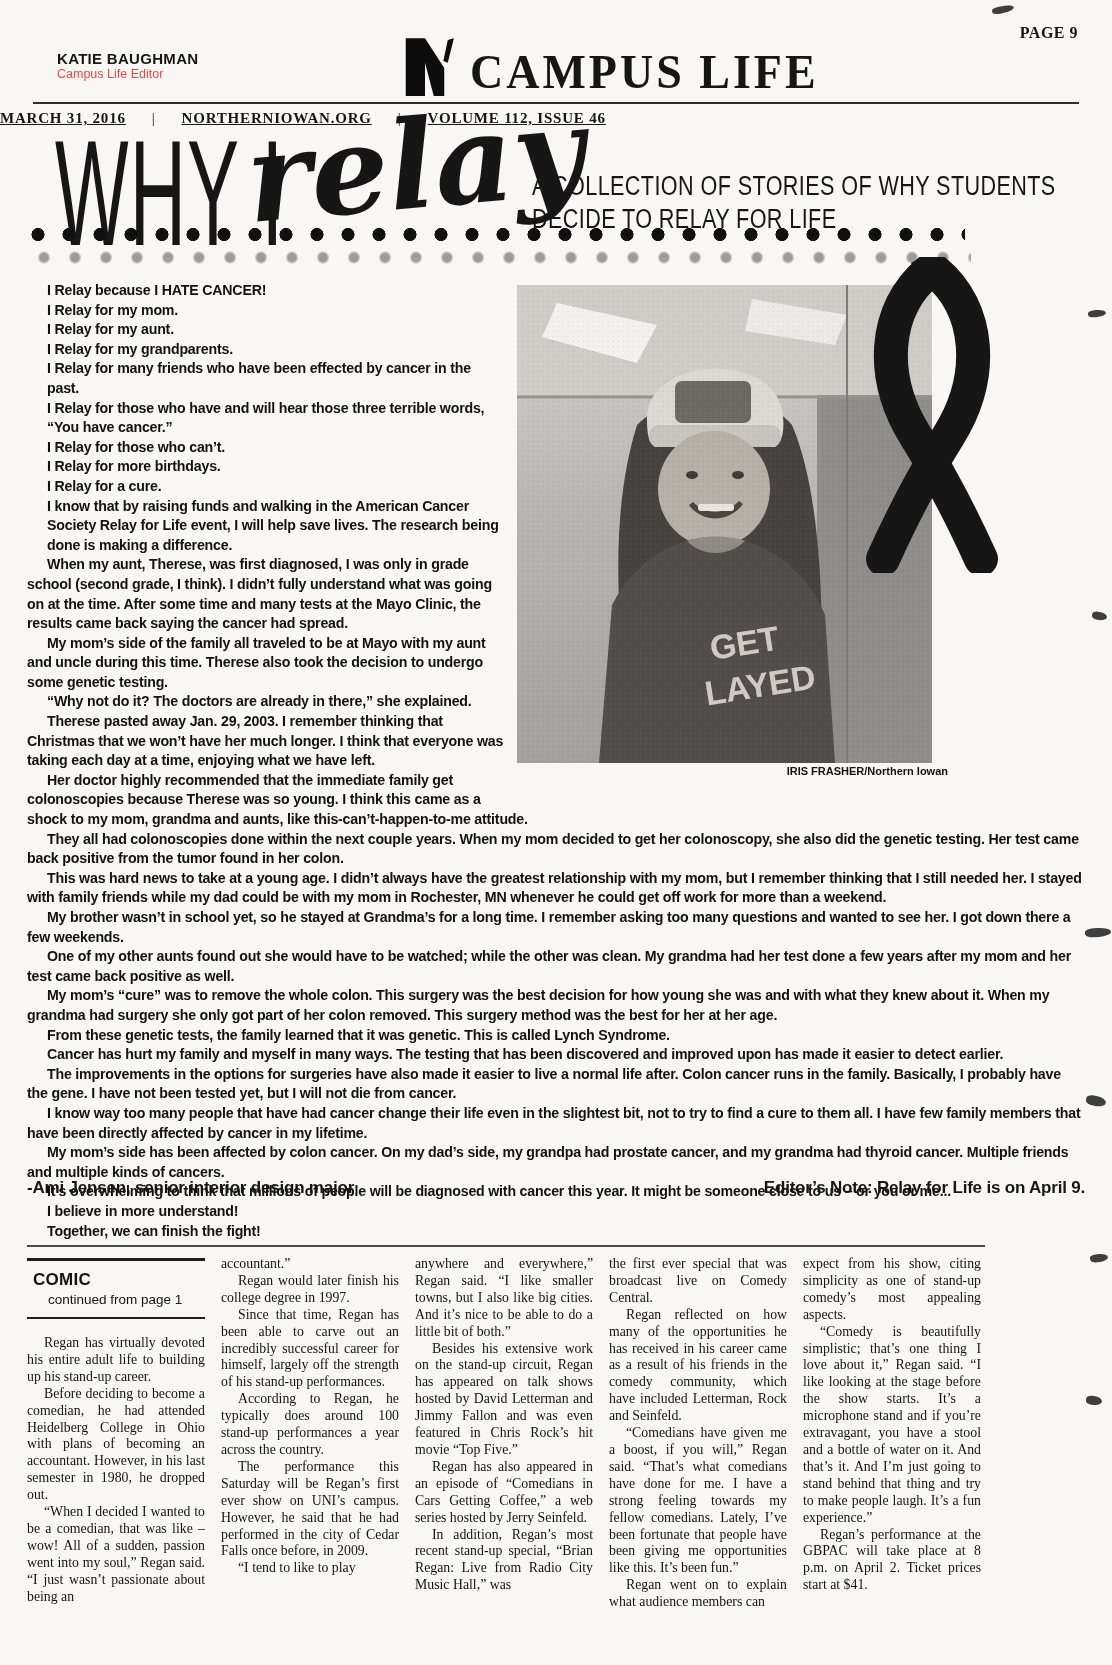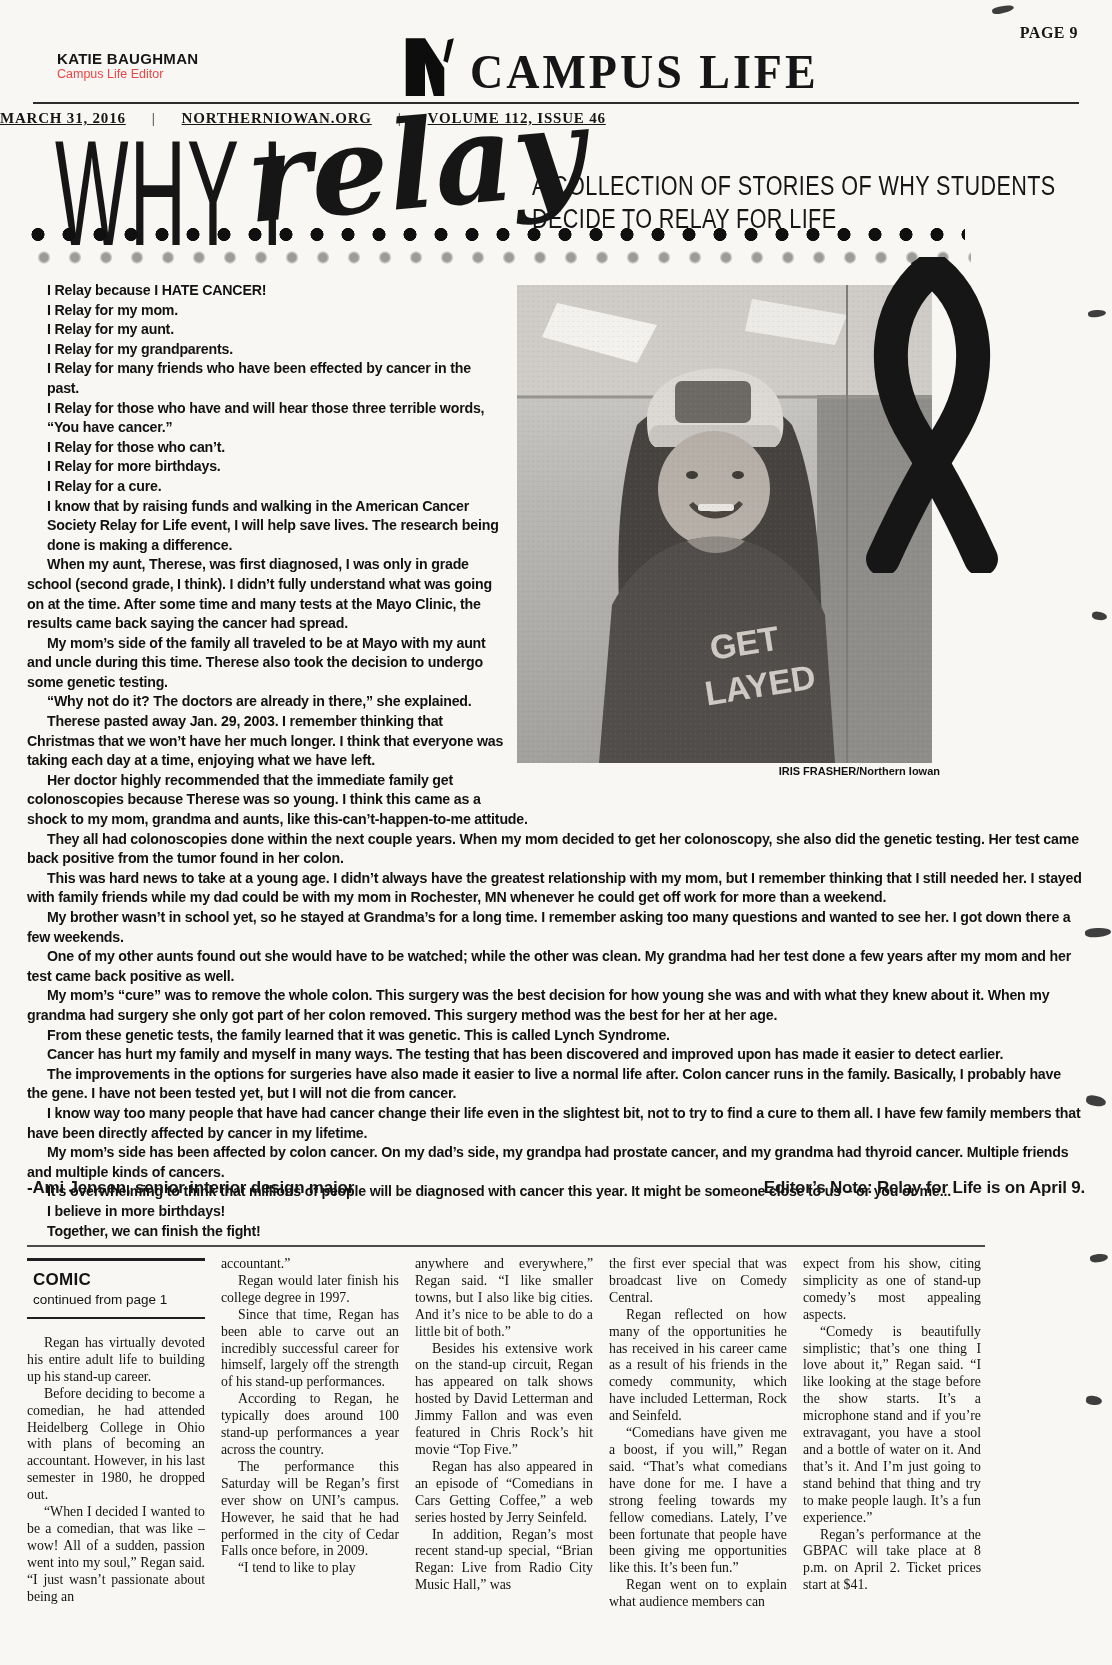--- a/index.html
+++ b/index.html
@@ -25,35 +25,35 @@
     background-image:radial-gradient(circle 6.8px at 8px 7.5px,#101010 92%,transparent 100%);
     background-size:31px 15px;background-repeat:repeat-x;}
   .dots-gray{position:absolute;left:36px;top:250px;width:935px;height:15px;opacity:.85;
     background-image:radial-gradient(circle 6.6px at 8px 7.5px,#8d8b88 60%,rgba(140,138,135,.35) 88%,transparent 100%);
     background-size:31px 15px;background-repeat:repeat-x;}
   
   .article{position:absolute;left:27px;top:281px;width:1058px;font:700 14.2px/19.6px "Liberation Sans",sans-serif;letter-spacing:-.2px;color:#121212;text-align:left;}
   .figure{float:right;width:568px;height:502px;margin:2px 0 6px 12px;position:relative;}
   .photo-svg{position:absolute;left:0;top:2px;width:415px;height:478px;}
   .ribbon-svg{position:absolute;left:336px;top:-26px;width:158px;height:316px;z-index:2;}
-  .credit{position:absolute;left:8px;top:482px;width:415px;text-align:right;font:700 11px "Liberation Sans",sans-serif;letter-spacing:0;}
+  .credit{position:absolute;left:16px;top:482px;width:415px;text-align:right;font:700 11px "Liberation Sans",sans-serif;letter-spacing:0;}
   .intro{padding-left:20px;}
   .intro div{margin:0;}
   .article p{margin:0;text-indent:20px;}
   
   .byline-row{position:absolute;left:27px;right:27px;top:1178px;display:flex;justify-content:space-between;align-items:baseline;font:700 17px "Liberation Sans",sans-serif;letter-spacing:-.2px;}
   
   .comic-rule{position:absolute;left:27px;top:1245px;width:958px;height:1.5px;background:#4a4a4a;}
   .comic{position:absolute;left:27px;top:1256px;width:958px;display:flex;gap:16px;}
   .comic-col{width:178px;flex:0 0 178px;font:400 13.8px/16.9px "Liberation Serif",serif;text-align:justify;color:#131313;}
   .comic-col p{margin:0;text-indent:17px;}
   .comic-col p.noindent{text-indent:0;}
   .comic-header{border-top:3px solid #1f1f1f;border-bottom:2px solid #1f1f1f;padding:9px 2px 10px 6px;margin:2px 0 16px 0;text-align:left;}
   .comic-title{font:700 17px "Liberation Sans",sans-serif;letter-spacing:.3px;}
-  .comic-subtitle{font:400 13.5px "Liberation Sans",sans-serif;margin-top:2px;}
+  .comic-subtitle{font:400 13.5px "Liberation Sans",sans-serif;margin-top:2px;margin-left:15px;}
   
   .smudge{position:absolute;background:#1d1d1d;border-radius:40% 60% 55% 45%;opacity:.85;}
 </style>
 </head>
 <body>
 
 <div class="page">
 
   <div class="page-num">PAGE 9</div>
   <div class="editor-block">
@@ -153,21 +153,21 @@
     <p>This was hard news to take at a young age. I didn’t always have the greatest relationship with my mom, but I remember thinking that I still needed her. I stayed with family friends while my dad could be with my mom in Rochester, MN whenever he could get off work for more than a weekend.</p>
     <p>My brother wasn’t in school yet, so he stayed at Grandma’s for a long time. I remember asking too many questions and wanted to see her. I got down there a few weekends.</p>
     <p>One of my other aunts found out she would have to be watched; while the other was clean. My grandma had her test done a few years after my mom and her test came back positive as well.</p>
     <p>My mom’s “cure” was to remove the whole colon. This surgery was the best decision for how young she was and with what they knew about it. When my grandma had surgery she only got part of her colon removed. This surgery method was the best for her at her age.</p>
     <p>From these genetic tests, the family learned that it was genetic. This is called Lynch Syndrome.</p>
     <p>Cancer has hurt my family and myself in many ways. The testing that has been discovered and improved upon has made it easier to detect earlier.</p>
     <p>The improvements in the options for surgeries have also made it easier to live a normal life after. Colon cancer runs in the family. Basically, I probably have the gene. I have not been tested yet, but I will not die from cancer.</p>
     <p>I know way too many people that have had cancer change their life even in the slightest bit, not to try to find a cure to them all. I have few family members that have been directly affected by cancer in my lifetime.</p>
     <p>My mom’s side has been affected by colon cancer. On my dad’s side, my grandpa had prostate cancer, and my grandma had thyroid cancer. Multiple friends and multiple kinds of cancers.</p>
     <p>It’s overwhelming to think that millions of people will be diagnosed with cancer this year. It might be someone close to us – or you or me...</p>
-    <p>I believe in more birthdays!</p>
+    <p>I believe in more understand!</p>
     <p>Together, we can finish the fight!</p>
   </div>
 
   <div class="byline-row">
     <div>-Ami Jensen, senior interior design major</div>
     <div>Editor’s Note: Relay for Life is on April 9.</div>
   </div>
 
   <div class="comic-rule"></div>
   <div class="comic">

